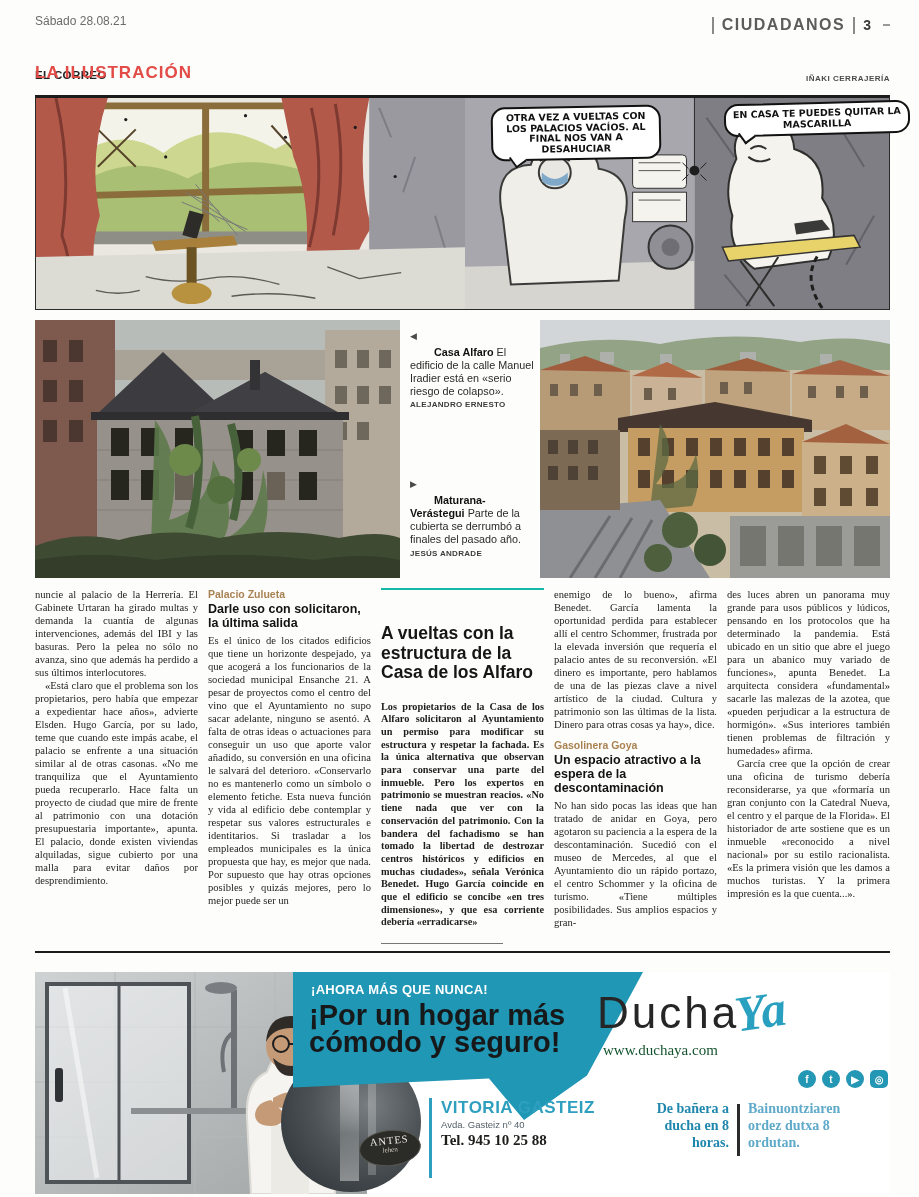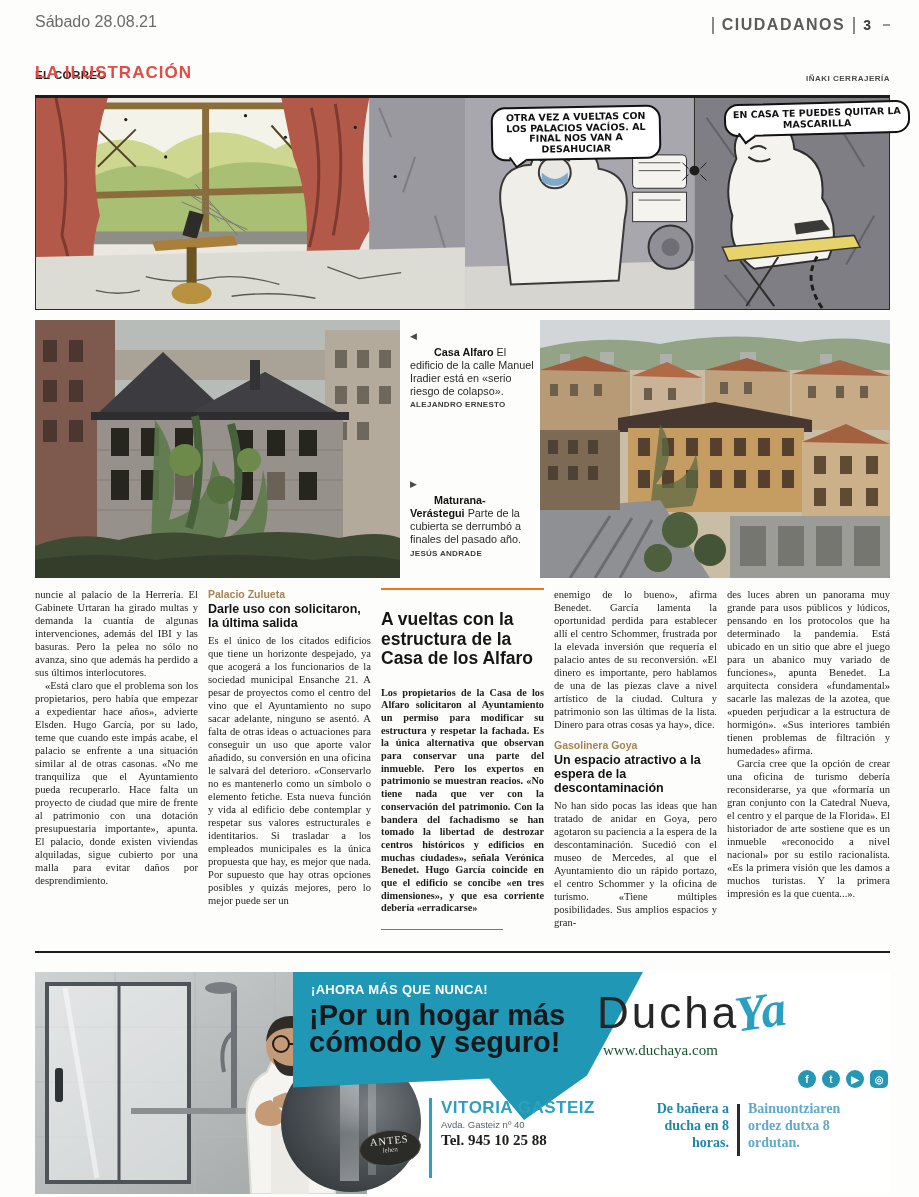--- a/index.html
+++ b/index.html
@@ -1,20 +1,20 @@
 <!DOCTYPE html>
 <html><head>
 <meta charset="utf-8">
 <style>
   html,body{margin:0;padding:0;background:#ffffff;}
   .page{position:relative;width:919px;height:1197px;background:#fdfdfc;overflow:hidden;
         font-family:"Liberation Sans",sans-serif;color:#1f1f1f;}
   
   .hdr{position:absolute;top:16px;left:35px;right:29px;display:flex;justify-content:space-between;align-items:flex-start;}
-  .hdr-date{font-size:16px;color:#6b6b6b;line-height:11px;}
+  .hdr-date{font-size:12px;color:#6b6b6b;line-height:11px;}
   .hdr-masthead{font-size:11.5px;font-weight:700;color:#222;letter-spacing:.4px;line-height:12px;margin-top:42px;}
   .hdr-right{display:flex;align-items:center;gap:8px;}
   .vbar{width:2px;height:17px;background:#8a8a8a;}
   .hdr-section{font-size:16px;font-weight:700;color:#5c5c5c;letter-spacing:1.5px;}
   .hdr-page{font-size:14px;font-weight:700;color:#3a3a3a;}
   .fold-mark{display:inline-block;width:7px;height:2px;background:#9a9a9a;margin-left:4px;margin-bottom:1px;}
   
   .sec-row{position:absolute;top:63px;left:35px;right:29px;display:flex;justify-content:space-between;align-items:flex-end;}
   .sec-title{font-size:17px;font-weight:600;color:#e24b46;letter-spacing:1px;}
   .sec-credit{font-size:8px;font-weight:700;color:#4a4a4a;letter-spacing:.5px;}
@@ -44,21 +44,21 @@
   .cap-1{position:absolute;top:10px;}
   .cap-2{position:absolute;top:158px;}
   
   .cols{position:absolute;top:588px;left:35px;width:855px;height:358px;display:flex;gap:10px;overflow:hidden;}
   .col{flex:1 1 0;overflow:hidden;}
   .serif{font-family:"Liberation Serif",serif;font-size:10.6px;line-height:13px;text-align:justify;color:#1d1d1b;}
   .serif p{margin:0;}
   .serif p.ind{text-indent:10px;}
   .kicker{font-size:10.5px;font-weight:700;color:#a98252;margin:0 0 2px 0;}
   .h-sub{font-size:12.5px;line-height:14px;font-weight:700;color:#131313;margin:0 0 4px 0;}
-  .sidebar{border-top:2px solid #f97316;padding-top:20px;}
+  .sidebar{border-top:2px solid #14b8a6;padding-top:34px;}
   .sidebar h2{font-size:17.5px;line-height:19.5px;font-weight:700;color:#161616;margin:0 0 18px 0;font-family:"Liberation Sans",sans-serif;}
   .sidebar .serif{font-weight:700;font-size:10.3px;line-height:12.7px;}
   .sidebar .endrule{width:75%;height:1px;background:#777;margin-top:14px;}
   .mid-gap{height:8px;}
   
   .rule-full{position:absolute;top:951px;left:35px;width:855px;height:2px;background:#1c1c1c;}
   
   .ad{position:absolute;top:972px;left:35px;width:855px;height:222px;background:#fff;overflow:hidden;}
   .ad-photo{position:absolute;left:0;top:0;width:332px;height:222px;}
   .ad-circle{position:absolute;left:246px;top:80px;width:140px;height:140px;border-radius:50%;

